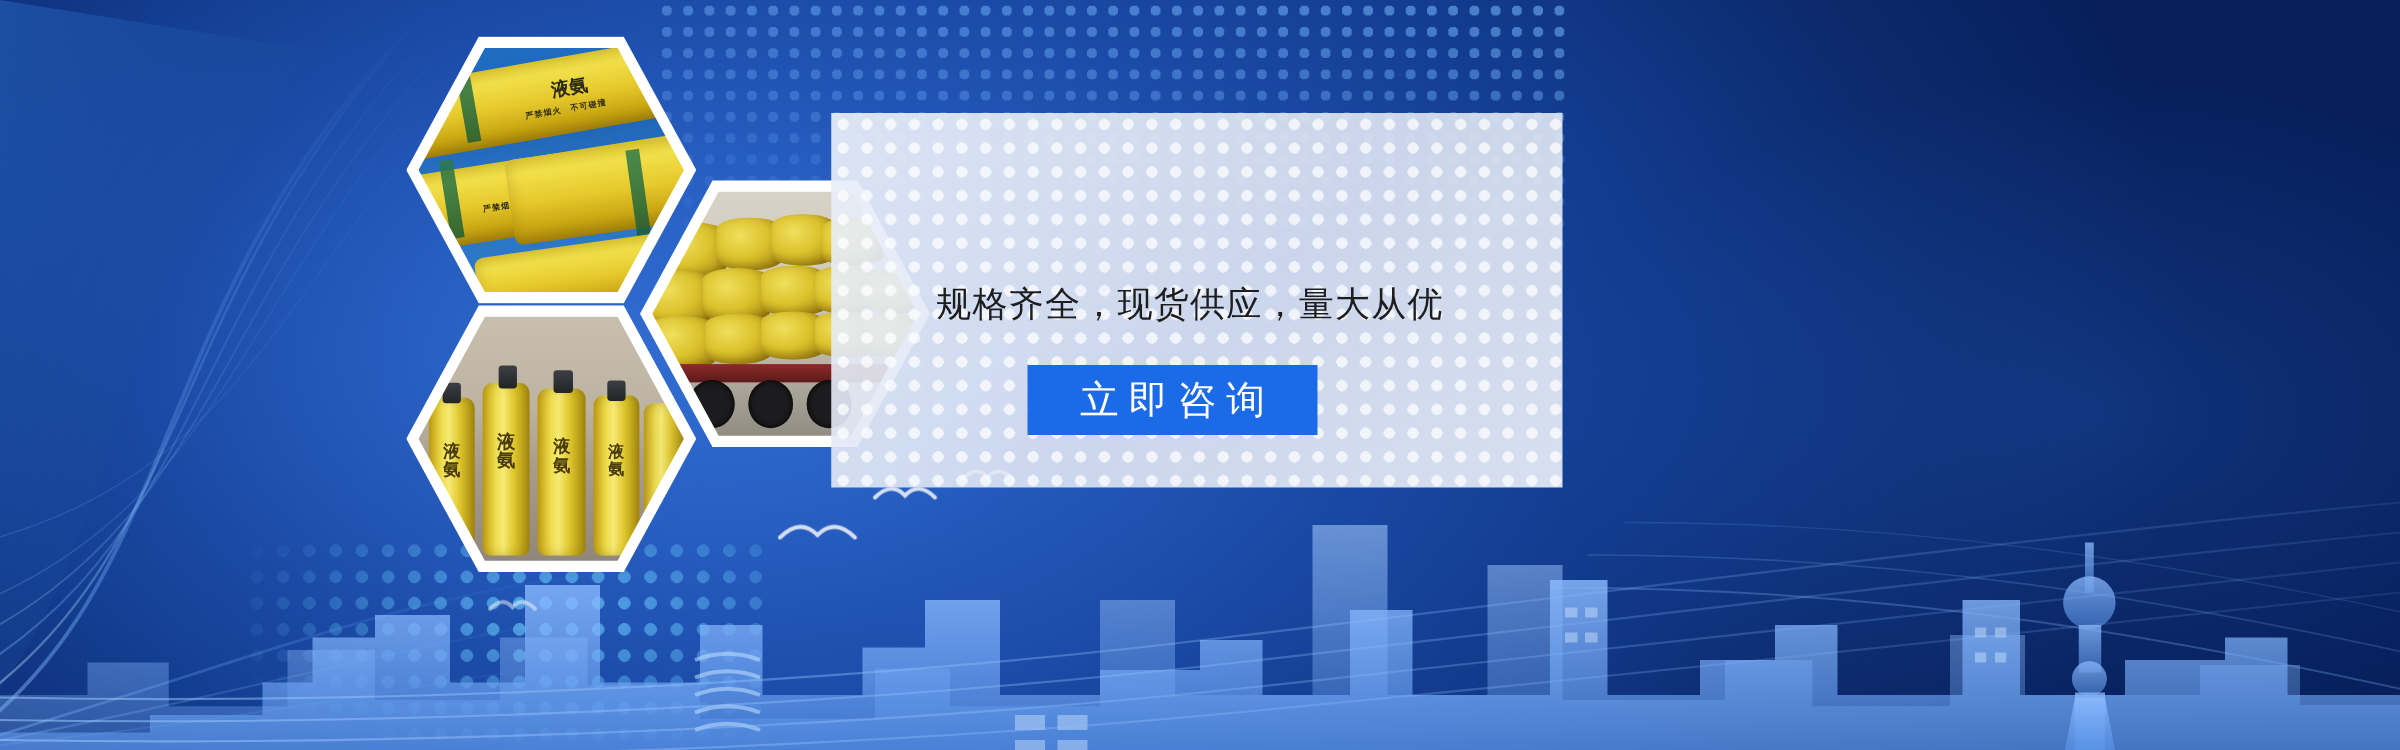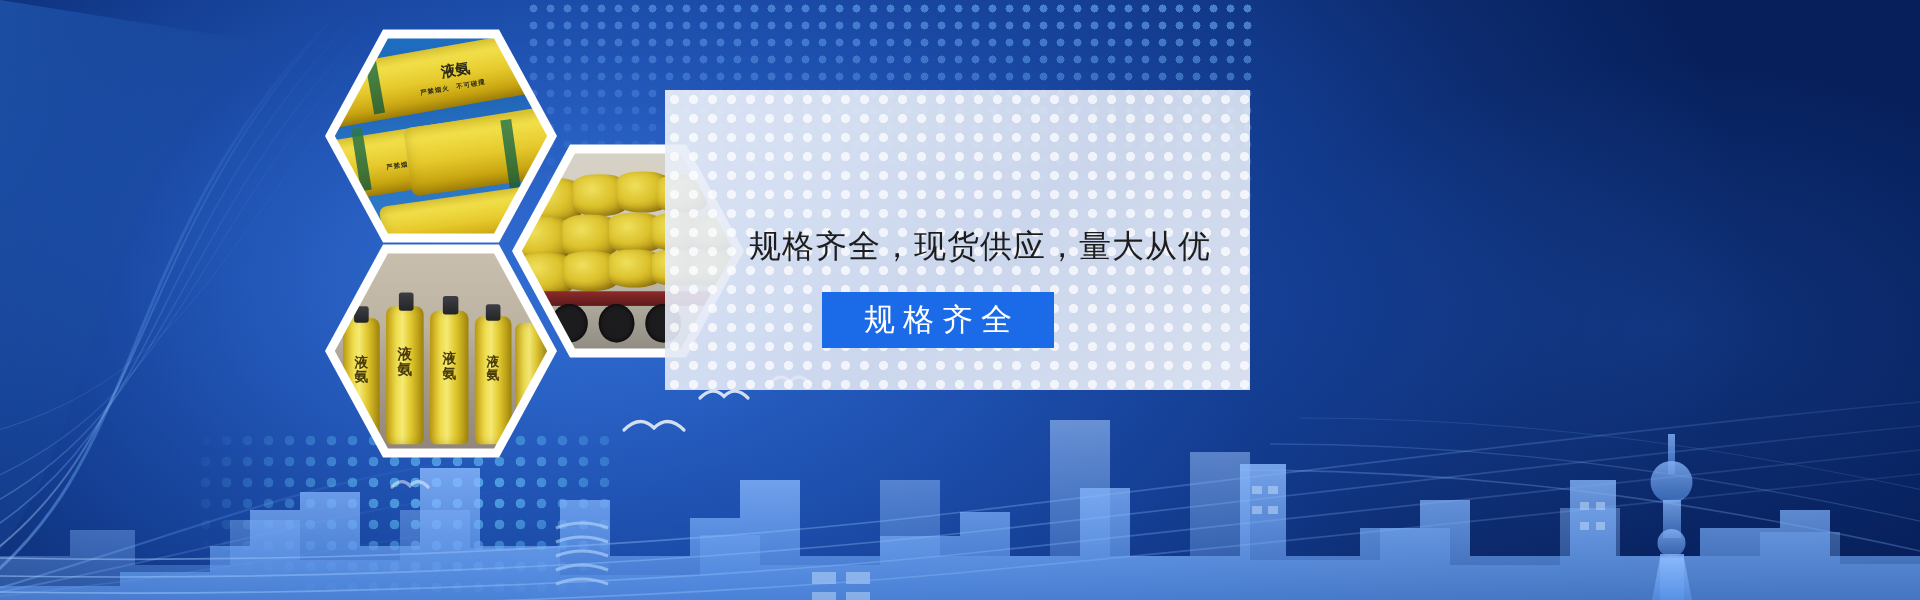--- a/index.html
+++ b/index.html
@@ -47,21 +47,21 @@
   }
   .panel-inner{position:absolute;left:665px;top:90px;width:585px;height:300px;}
   .title{
     position:absolute;left:100px;top:50px;width:470px;
     font-size:52px;font-weight:bold;color:#1a5fe0;letter-spacing:2px;
     white-space:nowrap;line-height:1;
   }
   .title .gap{display:inline-block;width:26px;}
   .subtitle{
     position:absolute;left:84px;top:140px;width:500px;
-    font-size:32px;color:#1d1d1d;letter-spacing:1px;white-space:nowrap;line-height:1;
+    font-size:28px;color:#1d1d1d;letter-spacing:1px;white-space:nowrap;line-height:1;
   }
   .cta{
     position:absolute;left:157px;top:202px;width:232px;height:56px;
     background:#1b6ae8;color:#ffffff;border:0;cursor:pointer;
     font-size:31px;letter-spacing:8px;text-indent:8px;
     font-family:"Liberation Sans","DejaVu Sans",sans-serif;
     display:flex;align-items:center;justify-content:center;
   }
   
   .hex{
@@ -304,16 +304,16 @@
     </div>
   </div>
 
   <div class="panel"></div>
   <div class="dots" id="dots-panel"></div>
 
   <div class="panel-inner">
 
     <div class="subtitle">规格齐全，现货供应，量大从优</div>
 
-    <button class="cta">规格齐全</button>
+    <button class="cta">立即咨询</button>
   </div>
 
 </div>
 
 </body></html>

